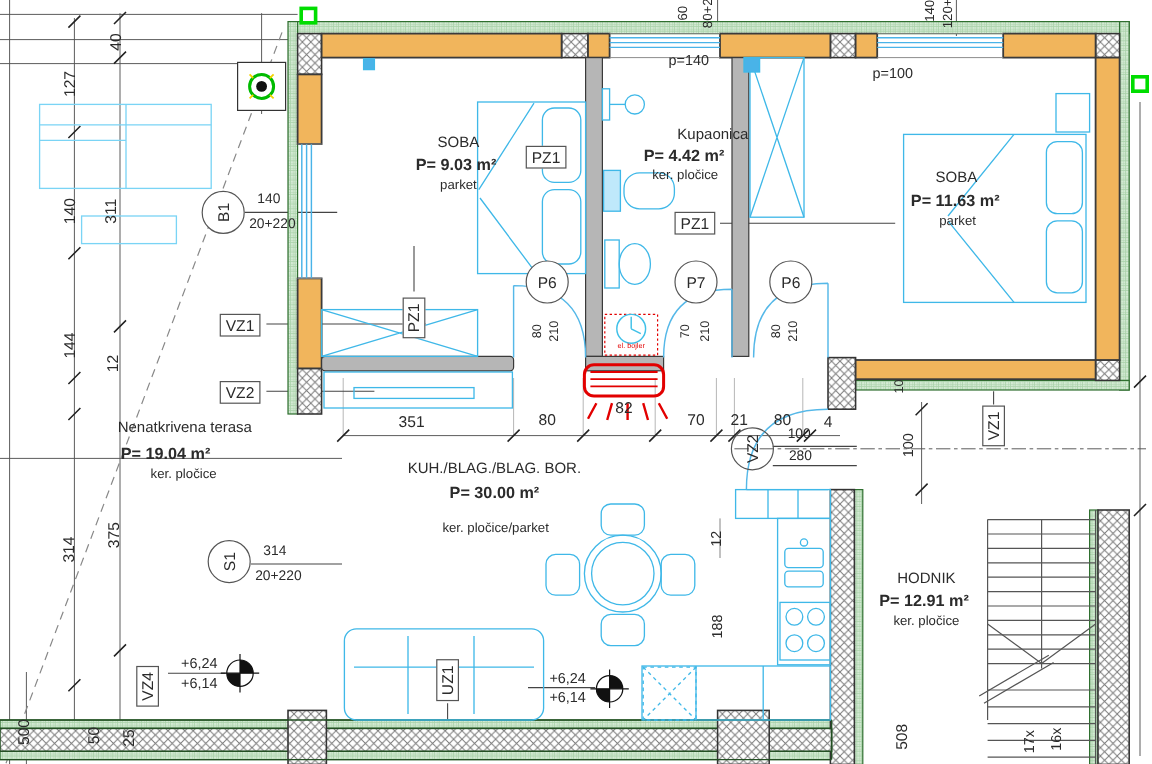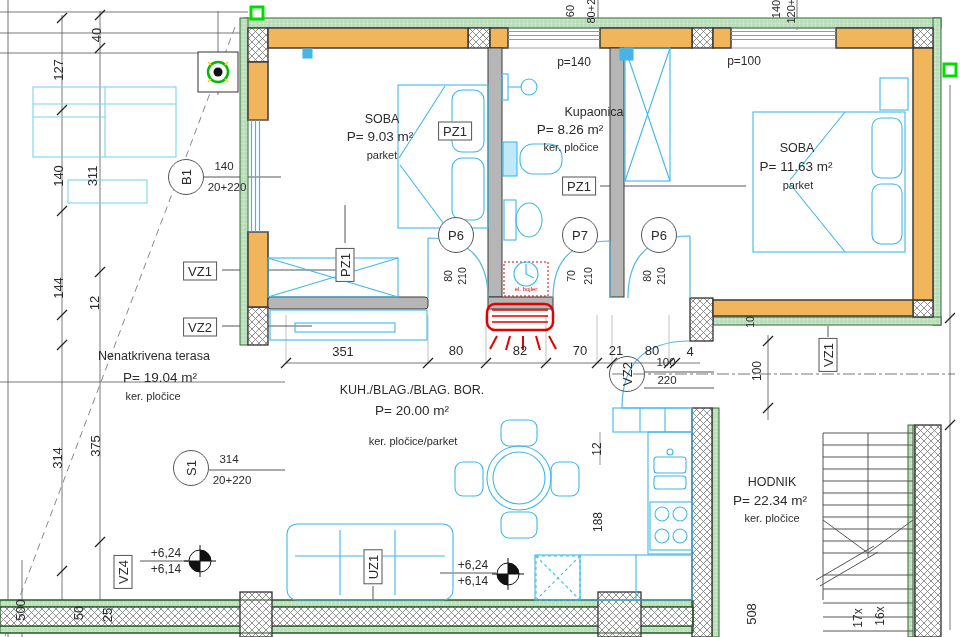--- a/index.html
+++ b/index.html
@@ -5,21 +5,21 @@
   html,body{margin:0;padding:0;background:#fff;}
   .plan{position:relative;width:960px;height:637px;background:#ffffff;overflow:hidden;
         font-family:"Liberation Sans",sans-serif;color:#2b2b2b;}
   .plan svg{position:absolute;left:0;top:0;}
   .lbl{position:absolute;transform:translate(-50%,-50%);white-space:nowrap;
        font-size:12px;color:#2b2b2b;line-height:1;}
   .rot{transform:translate(-50%,-50%) rotate(-90deg);}
   .box{border:1.3px solid #555;background:#fff;padding:2px 4px;font-size:13px;}
   .circ{width:34px;height:34px;border:1.3px solid #555;border-radius:50%;background:#fff;
         display:flex;align-items:center;justify-content:center;font-size:13px;}
-  .area{font-size:13.5px;}
+  .area{font-size:13.5px;font-weight:bold;}
   .rname{font-size:12.5px;}
   .floor{font-size:11px;}
   .dim{font-size:13px;}
   .sdim{font-size:10.5px;}
   .red{color:#e20000;}
 </style>
 </head>
 <body>
 
 <div class="plan">
@@ -238,37 +238,37 @@
     <path d="M508 574L519 574A11 11 0 0 0 508 563Z M508 574L497 574A11 11 0 0 0 508 585Z" fill="#111"></path>
     <path d="M492 574H524 M508 558V590" stroke="#111" stroke-width="1"></path>
   </g>
 </svg>
 
 <div class="lbl rname" style="left:382px;top:119px">SOBA</div>
 <div class="lbl area" style="left:380px;top:137px">P= 9.03 m²</div>
 <div class="lbl floor" style="left:382px;top:155px">parket</div>
 
 <div class="lbl rname" style="left:594px;top:112px">Kupaonica</div>
-<div class="lbl area" style="left:570px;top:130px">P= 8.26 m²</div>
+<div class="lbl area" style="left:570px;top:130px">P= 4.42 m²</div>
 <div class="lbl floor" style="left:571px;top:147px">ker. pločice</div>
 
 <div class="lbl rname" style="left:797px;top:148px">SOBA</div>
 <div class="lbl area" style="left:796px;top:167px">P= 11.63 m²</div>
 <div class="lbl floor" style="left:798px;top:185px">parket</div>
 
 <div class="lbl rname" style="left:412px;top:390px">KUH./BLAG./BLAG. BOR.</div>
-<div class="lbl area" style="left:412px;top:411px">P= 20.00 m²</div>
+<div class="lbl area" style="left:412px;top:411px">P= 30.00 m²</div>
 <div class="lbl floor" style="left:413px;top:441px">ker. pločice/parket</div>
 
 <div class="lbl rname" style="left:154px;top:356px">Nenatkrivena terasa</div>
-<div class="lbl area" style="left:160px;top:378px">P= 19.04 m²</div>
+<div class="lbl area" style="left:138px;top:378px">P= 19.04 m²</div>
 <div class="lbl floor" style="left:153px;top:396px">ker. pločice</div>
 
 <div class="lbl rname" style="left:772px;top:482px">HODNIK</div>
-<div class="lbl area" style="left:770px;top:501px">P= 22.34 m²</div>
+<div class="lbl area" style="left:770px;top:501px">P= 12.91 m²</div>
 <div class="lbl floor" style="left:772px;top:518px">ker. pločice</div>
 
 <div class="lbl box" style="left:455px;top:131px">PZ1</div>
 <div class="lbl box" style="left:579px;top:186px">PZ1</div>
 <div class="lbl box rot" style="left:345px;top:265px">PZ1</div>
 <div class="lbl box" style="left:200px;top:271px">VZ1</div>
 <div class="lbl box" style="left:200px;top:327px">VZ2</div>
 <div class="lbl box rot" style="left:828px;top:355px">VZ1</div>
 <div class="lbl box rot" style="left:123px;top:572px">VZ4</div>
 <div class="lbl box rot" style="left:373px;top:567px">UZ1</div>
@@ -284,32 +284,32 @@
 <div class="lbl circ" style="left:659px;top:235px">P6</div>
 <div class="lbl circ" style="left:627px;top:374px;background:transparent">
       <span class="rot" style="position:absolute;left:50%;top:50%">VZ2</span>
     </div>
 
 <div class="lbl" style="left:224px;top:167px;font-size:11.5px">140</div>
 <div class="lbl" style="left:227px;top:188px;font-size:11.5px">20+220</div>
 <div class="lbl" style="left:229px;top:460px;font-size:11.5px">314</div>
 <div class="lbl" style="left:232px;top:481px;font-size:11.5px">20+220</div>
 <div class="lbl" style="left:666px;top:363px;font-size:11.5px">100</div>
-<div class="lbl" style="left:667px;top:381px;font-size:11.5px">220</div>
+<div class="lbl" style="left:667px;top:381px;font-size:11.5px">280</div>
 
 <div class="lbl rot sdim" style="left:448px;top:276px">80</div>
 <div class="lbl rot sdim" style="left:462px;top:276px">210</div>
 <div class="lbl rot sdim" style="left:571px;top:276px">70</div>
 <div class="lbl rot sdim" style="left:588px;top:276px">210</div>
 <div class="lbl rot sdim" style="left:647px;top:276px">80</div>
 <div class="lbl rot sdim" style="left:661px;top:276px">210</div>
 
 <div class="lbl dim" style="left:343px;top:351px">351</div>
 <div class="lbl dim" style="left:456px;top:350px">80</div>
-<div class="lbl dim" style="left:520px;top:350px">82</div>
+<div class="lbl dim" style="left:520px;top:340px">82</div>
 <div class="lbl dim" style="left:580px;top:350px">70</div>
 <div class="lbl dim" style="left:616px;top:350px">21</div>
 <div class="lbl dim" style="left:652px;top:350px">80</div>
 <div class="lbl dim" style="left:690px;top:351px">4</div>
 
 <div class="lbl rot dim" style="left:96px;top:35px">40</div>
 <div class="lbl rot dim" style="left:58px;top:70px">127</div>
 <div class="lbl rot dim" style="left:58px;top:176px">140</div>
 <div class="lbl rot dim" style="left:92px;top:176px">311</div>
 <div class="lbl rot dim" style="left:58px;top:288px">144</div>
@@ -328,21 +328,21 @@
 <div class="lbl rot sdim" style="left:750px;top:322px">10</div>
 <div class="lbl rot dim" style="left:757px;top:371px;font-size:12px">100</div>
 
 <div class="lbl rot" style="left:597px;top:449px;font-size:12px">12</div>
 <div class="lbl rot" style="left:598px;top:522px;font-size:12px">188</div>
 
 <div class="lbl rot dim" style="left:751px;top:614px">508</div>
 <div class="lbl rot" style="left:858px;top:618px;font-size:12px">17x</div>
 <div class="lbl rot" style="left:880px;top:616px;font-size:12px">16x</div>
 
-<div class="lbl" style="left:574px;top:62px">p=140</div>
+<div class="lbl" style="left:574px;top:50px">p=140</div>
 <div class="lbl" style="left:744px;top:61px">p=100</div>
 
 <div class="lbl" style="left:166px;top:553px">+6,24</div>
 <div class="lbl" style="left:166px;top:569px">+6,14</div>
 <div class="lbl" style="left:473px;top:565px">+6,24</div>
 <div class="lbl" style="left:473px;top:581px">+6,14</div>
 
 <div class="lbl red" style="left:526px;top:289px;font-size:6px">el. bojler</div>
 
 </div>

